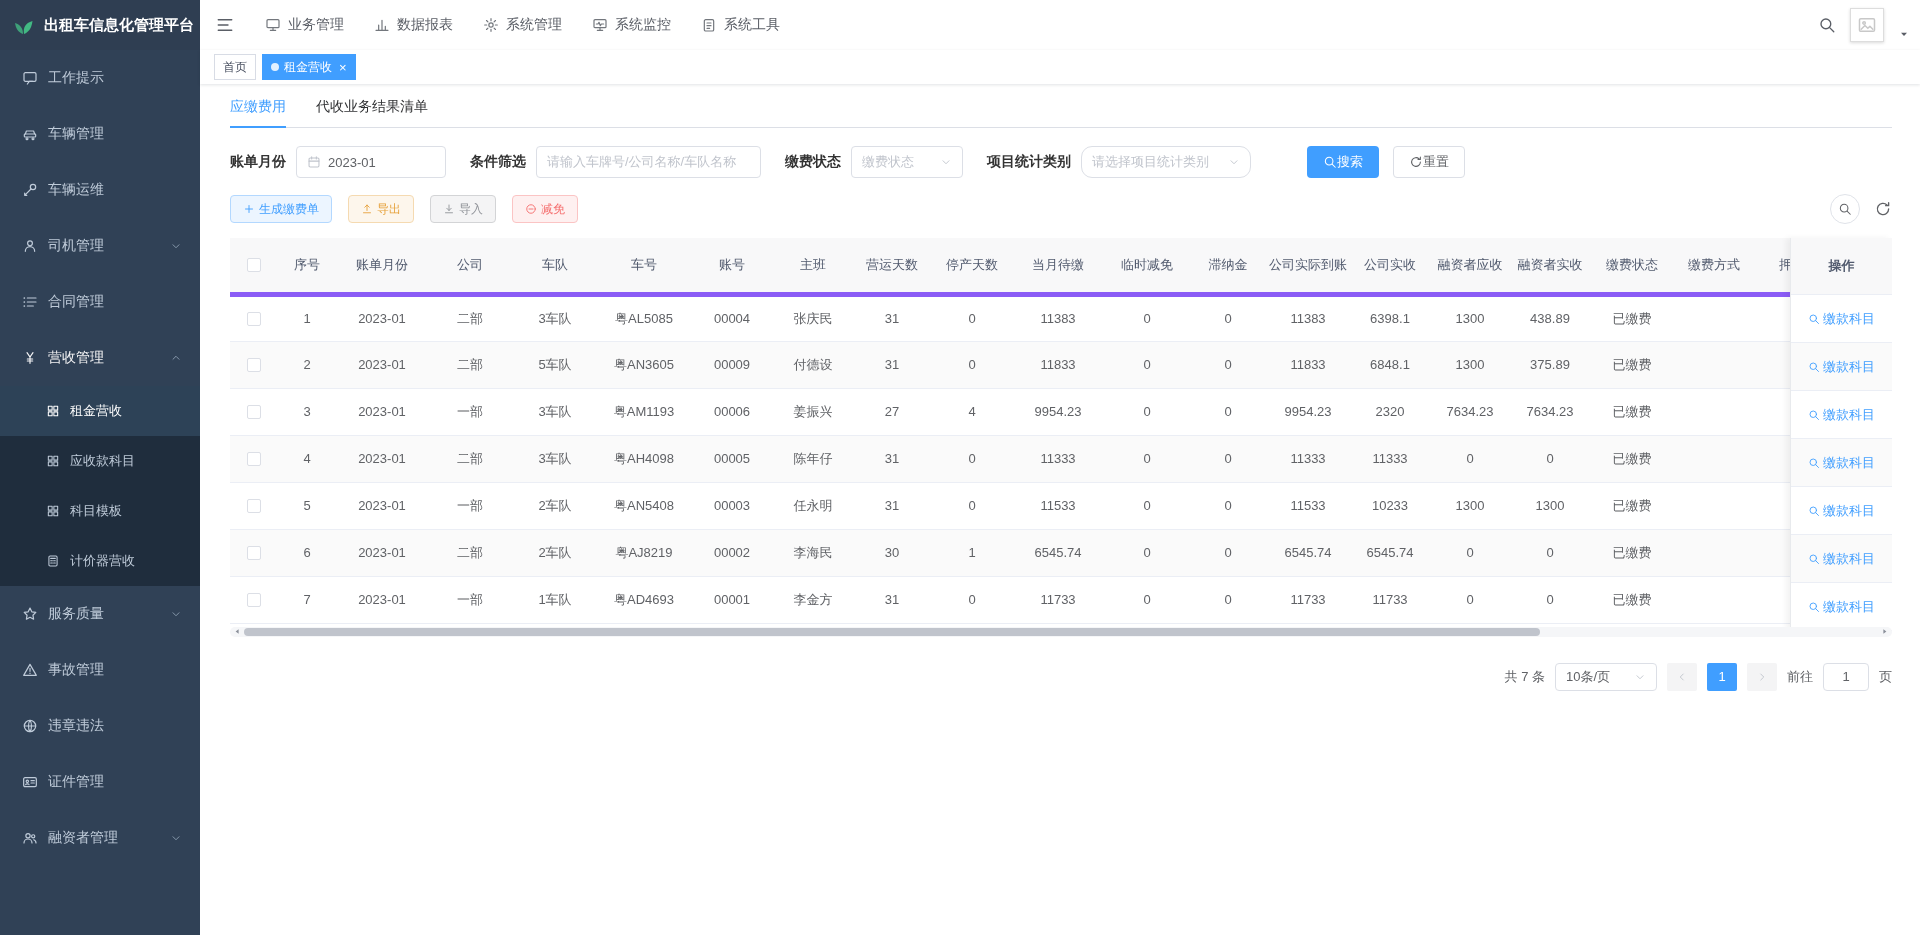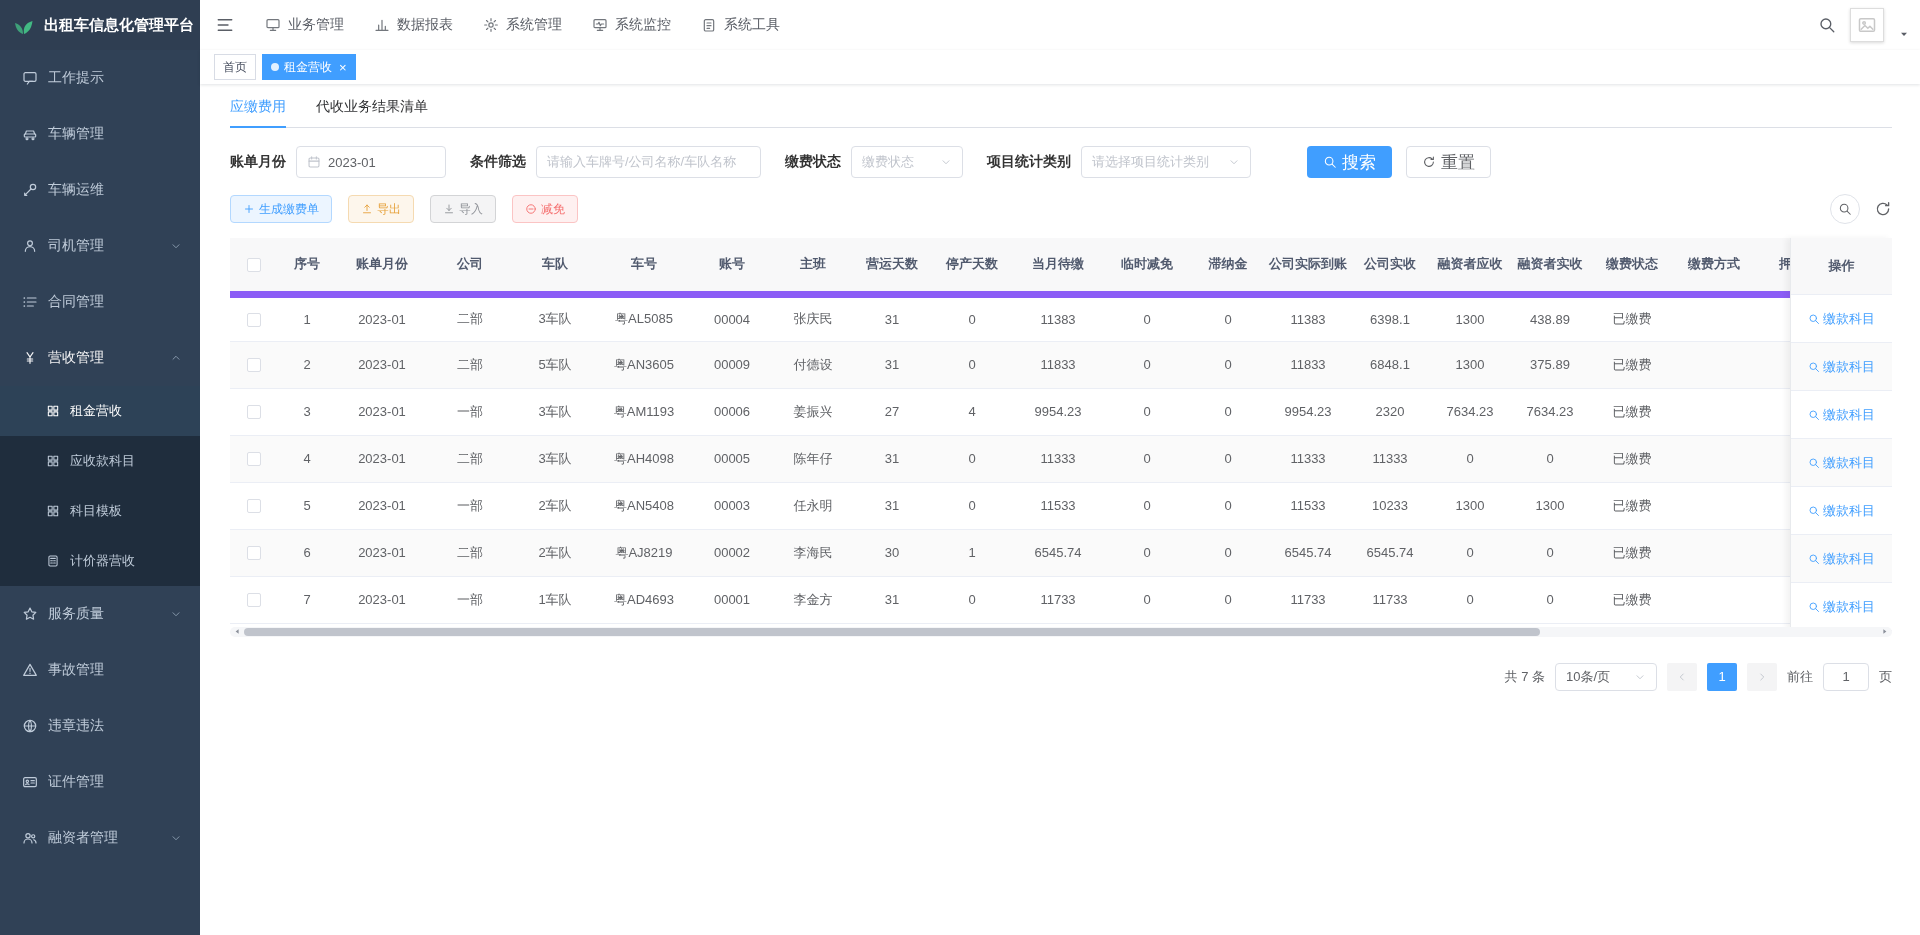--- a/index.html
+++ b/index.html
@@ -48,43 +48,43 @@
 .tab.active{color:#409eff;font-weight:500;}
 .tab.active::after{content:'';position:absolute;left:0;right:0;bottom:-1px;height:2px;background:#409eff;}
 .filters{display:flex;align-items:center;margin-bottom:16px;}
 .f-label{font-weight:700;color:#333;margin-right:10px;white-space:nowrap;}
 .input{height:32px;border:1px solid #dcdfe6;border-radius:4px;background:#fff;display:inline-flex;align-items:center;padding:0 10px;font-size:13px;color:#606266;}
 .filters .input{margin-right:24px;}
 .date-input{width:150px;gap:7px;}
 .text-input{width:225px;}
 .select{justify-content:space-between;cursor:pointer;}
 .status-select{width:112px;}
-.category-select{width:170px;}
+.category-select{width:170px;border-radius:11px;}
 .placeholder{color:#c0c4cc;white-space:nowrap;overflow:hidden;}
 .gray{color:#c0c4cc;}
-.btn{height:32px;border:1px solid transparent;border-radius:4px;padding:0 15px;display:inline-flex;align-items:center;gap:5px;font-size:17px;cursor:pointer;white-space:nowrap;}
+.btn{height:32px;border:1px solid transparent;border-radius:4px;padding:0 15px;display:inline-flex;align-items:center;font-size:13px;cursor:pointer;white-space:nowrap;}
 .btn-primary{background:#409eff;color:#fff;}
 .btn-default{background:#fff;border-color:#dcdfe6;color:#606266;}
 .search-btn{margin-left:32px;margin-right:14px;}
 .actions-row{display:flex;align-items:center;margin-bottom:14px;}
 .btn-sm{height:28px;padding:0 12px;font-size:12px;border-radius:4px;margin-right:16px;gap:4px;}
 .btn-blue{background:#ecf5ff;border-color:#b3d8ff;color:#409eff;}
 .btn-yellow{background:#fdf6ec;border-color:#f5dab1;color:#e6a23c;}
 .btn-gray{background:#f4f4f5;border-color:#d3d4d6;color:#909399;}
 .btn-red{background:#fef0f0;border-color:#fbc4c4;color:#f56c6c;}
 .actions-right{margin-left:auto;display:flex;align-items:center;gap:14px;color:#606266;}
 .tool-circle{width:30px;height:30px;border:1px solid #e0e3e9;border-radius:50%;display:flex;align-items:center;justify-content:center;cursor:pointer;color:#606266;}
 .tool-circle svg{width:14px;height:14px;}
 .tool{cursor:pointer;}
 
 .table-zone{position:relative;}
 .table-scroll{overflow:hidden;width:100%;}
 table{border-collapse:collapse;table-layout:fixed;width:1600px;}
 th{text-align:center;}
-thead th{height:56px;background:#f8f8f9;border-bottom:7px solid #8b5cf6;font-size:13px;font-weight:700;color:#515a6e;padding:0 3px;line-height:18px;}
+thead th{height:56px;background:#f8f8f9;border-bottom:5px solid #8b5cf6;font-size:13px;font-weight:400;color:#515a6e;padding:0 3px;line-height:18px;}
 tbody td{height:47px;border-bottom:1px solid #ebeef5;font-size:13px;color:#606266;text-align:center;padding:0 3px;white-space:nowrap;overflow:hidden;}
 tr.striped,.op-cell.striped{background:#fafafa;}
 .checkbox{width:14px;height:14px;border:1px solid #dcdfe6;border-radius:2px;background:#fff;display:inline-block;vertical-align:middle;cursor:pointer;}
 .op-col{position:absolute;top:0;right:0;width:102px;background:#fff;box-shadow:-4px 0 6px rgba(0,0,0,.05);border-left:1px solid #e8eaed;}
 .op-head{height:57px;background:#f8f8f9;border-bottom:1px solid #ebeef5;display:flex;align-items:center;justify-content:center;font-size:13px;font-weight:600;color:#515a6e;}
 .op-cell{height:48px;border-bottom:1px solid #ebeef5;display:flex;justify-content:center;background:#fff;}
 .op-cell.striped{background:#fafafa;}
 .link{color:#409eff;font-size:13px;display:inline-flex;align-items:center;gap:3px;cursor:pointer;white-space:nowrap;}
 
 .hscroll{height:10px;margin-top:3px;background:#f5f6f8;border-radius:5px;display:flex;align-items:center;justify-content:space-between;padding:0 3px;position:relative;color:#8a8f99;}

